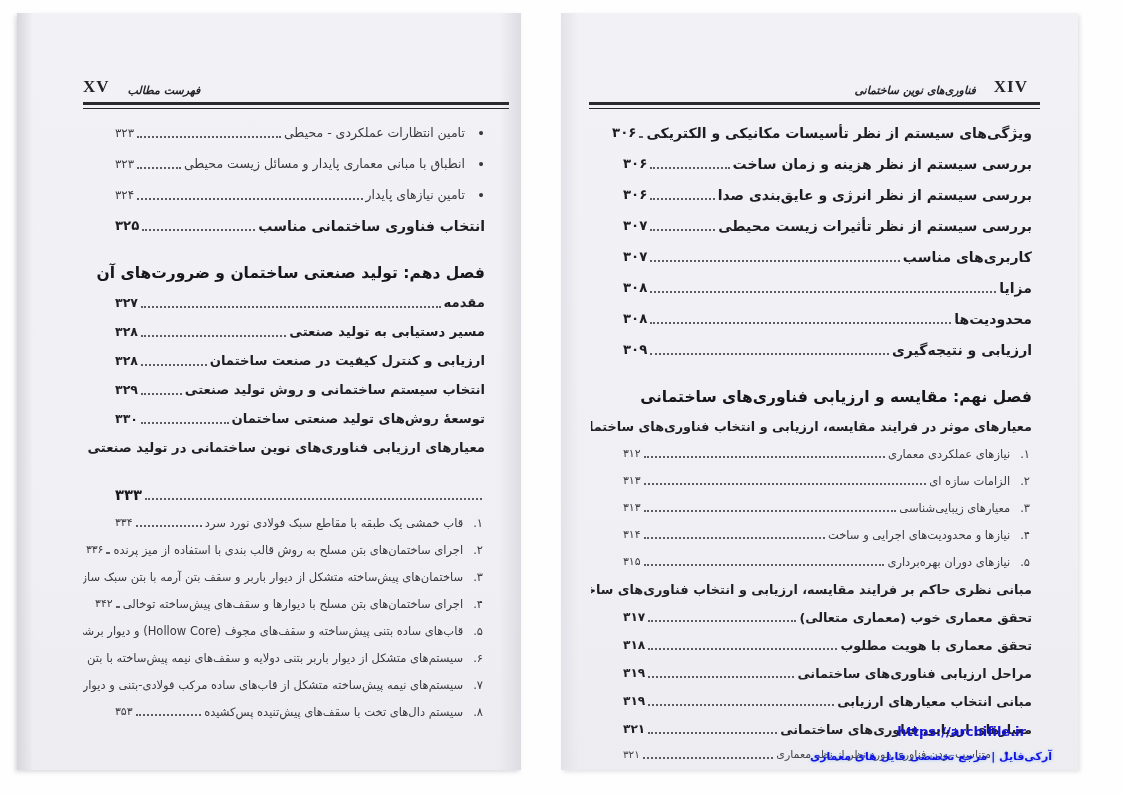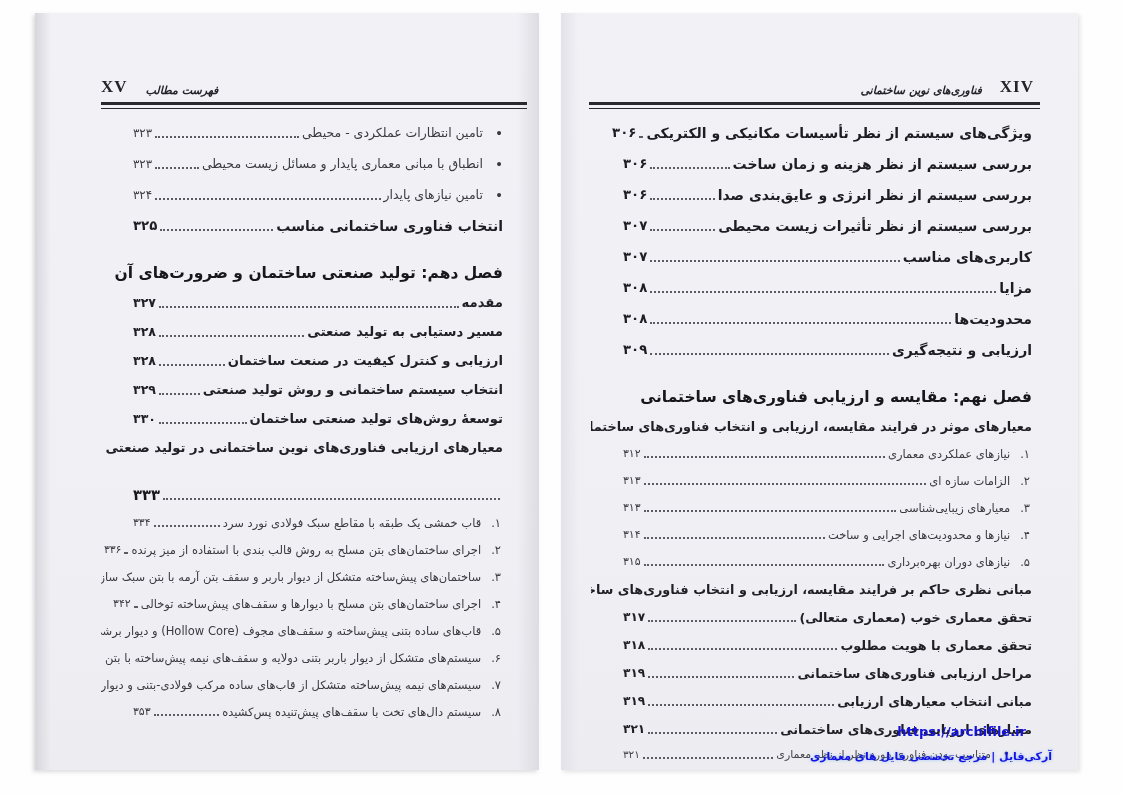--- a/index.html
+++ b/index.html
@@ -5,34 +5,34 @@
   html,body{margin:0;padding:0;}
   body{
     width:1123px;height:794px;position:relative;overflow:hidden;
     background:#fefefe;
     font-family:"DejaVu Sans",sans-serif;
   }
   .page{
     position:absolute;top:13px;height:757px;
     background:linear-gradient(180deg,#f2f1f6 0%,#f0eff4 70%,#ececf1 100%);
   }
-  .page.left{left:35px;width:504px;box-shadow:-2px 2px 4px rgba(120,120,130,.25);text-decoration:underline;}
+  .page.left{left:17px;width:504px;box-shadow:-2px 2px 4px rgba(120,120,130,.25);text-decoration:underline;}
   .page.right{left:561px;width:517px;box-shadow:2px 2px 4px rgba(120,120,130,.2);}
   .edge-shadow{position:absolute;top:0;bottom:0;pointer-events:none;}
   .edge-shadow.outer-left{left:0;width:16px;background:linear-gradient(90deg,#d7d6dc,rgba(240,239,244,0));}
   .edge-shadow.gutter-left{right:0;width:22px;background:linear-gradient(270deg,#dddce2,rgba(240,239,244,0));}
   .edge-shadow.gutter-right{left:0;width:18px;background:linear-gradient(90deg,#e3e2e8,rgba(240,239,244,0));}
 
   .running-head{
     position:absolute;top:60px;height:24px;
     display:flex;align-items:flex-end;gap:18px;
     color:#232329;
   }
   .page.left .running-head{left:66px;right:20px;justify-content:flex-start;}
-  .page.right .running-head{left:30px;right:44px;justify-content:flex-end;}
+  .page.right .running-head{left:30px;right:50px;justify-content:flex-end;}
   .roman{font-family:"Liberation Serif",serif;font-weight:bold;font-size:17px;letter-spacing:1px;}
   .head-title{font-style:italic;font-weight:bold;font-size:11px;direction:rtl;}
   .head-rule{
     position:absolute;top:89px;height:3px;
     border-top:3px solid #2a2a2e;border-bottom:1px solid #2a2a2e;
   }
   .page.left .head-rule{left:66px;right:12px;}
   .page.right .head-rule{left:28px;right:38px;}
 
   .toc{position:absolute;top:104px;}

